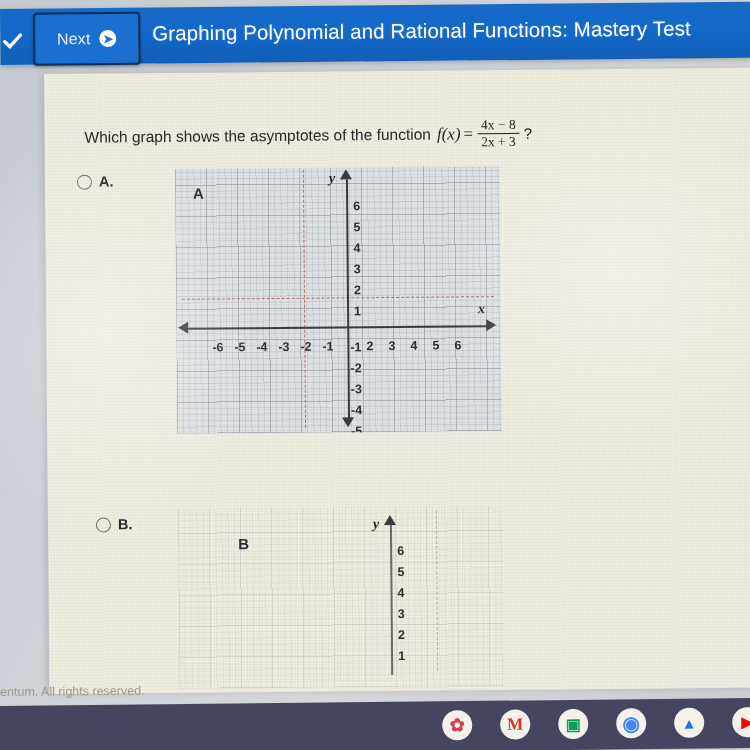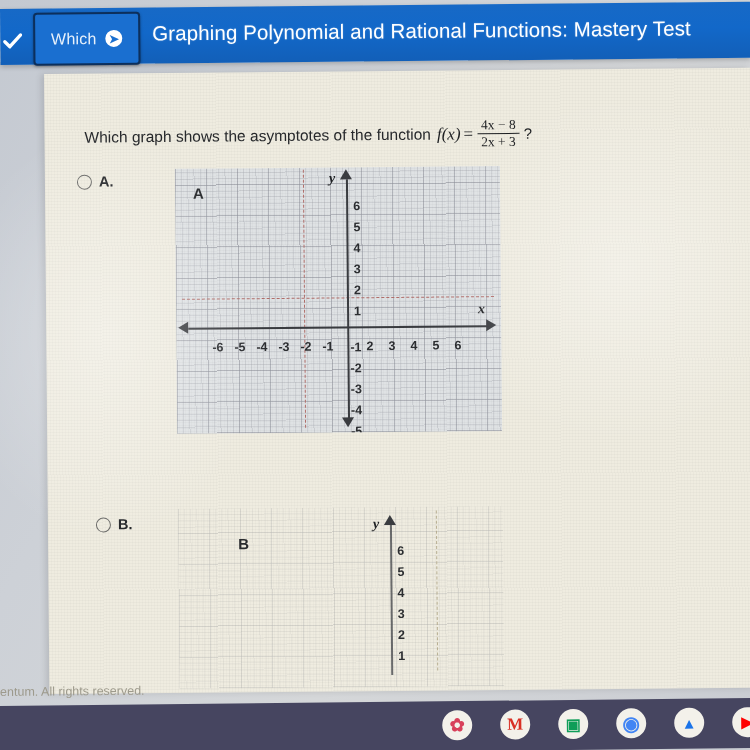--- a/index.html
+++ b/index.html
@@ -284,21 +284,21 @@
 <body>
 
 <div id="screen-photo"></div>
 
 <div id="appbar">
   <svg id="check-icon" viewBox="0 0 24 24">
     <path d="M3 13 L9 19 L22 5" fill="none" stroke="#ffffff" stroke-width="4" stroke-linecap="round" stroke-linejoin="round"></path>
   </svg>
 
   <div id="next-button">
-    <span class="lbl">Which</span>
+    <span class="lbl">Next</span>
     <span class="arrow-circle">➤</span>
   </div>
 
   <div id="appbar-title">Graphing Polynomial and Rational Functions: Mastery Test</div>
 </div>
 
 <div id="content-card">
 
   <div id="question-row">
     <span id="question-text">Which graph shows the asymptotes of the function</span>

